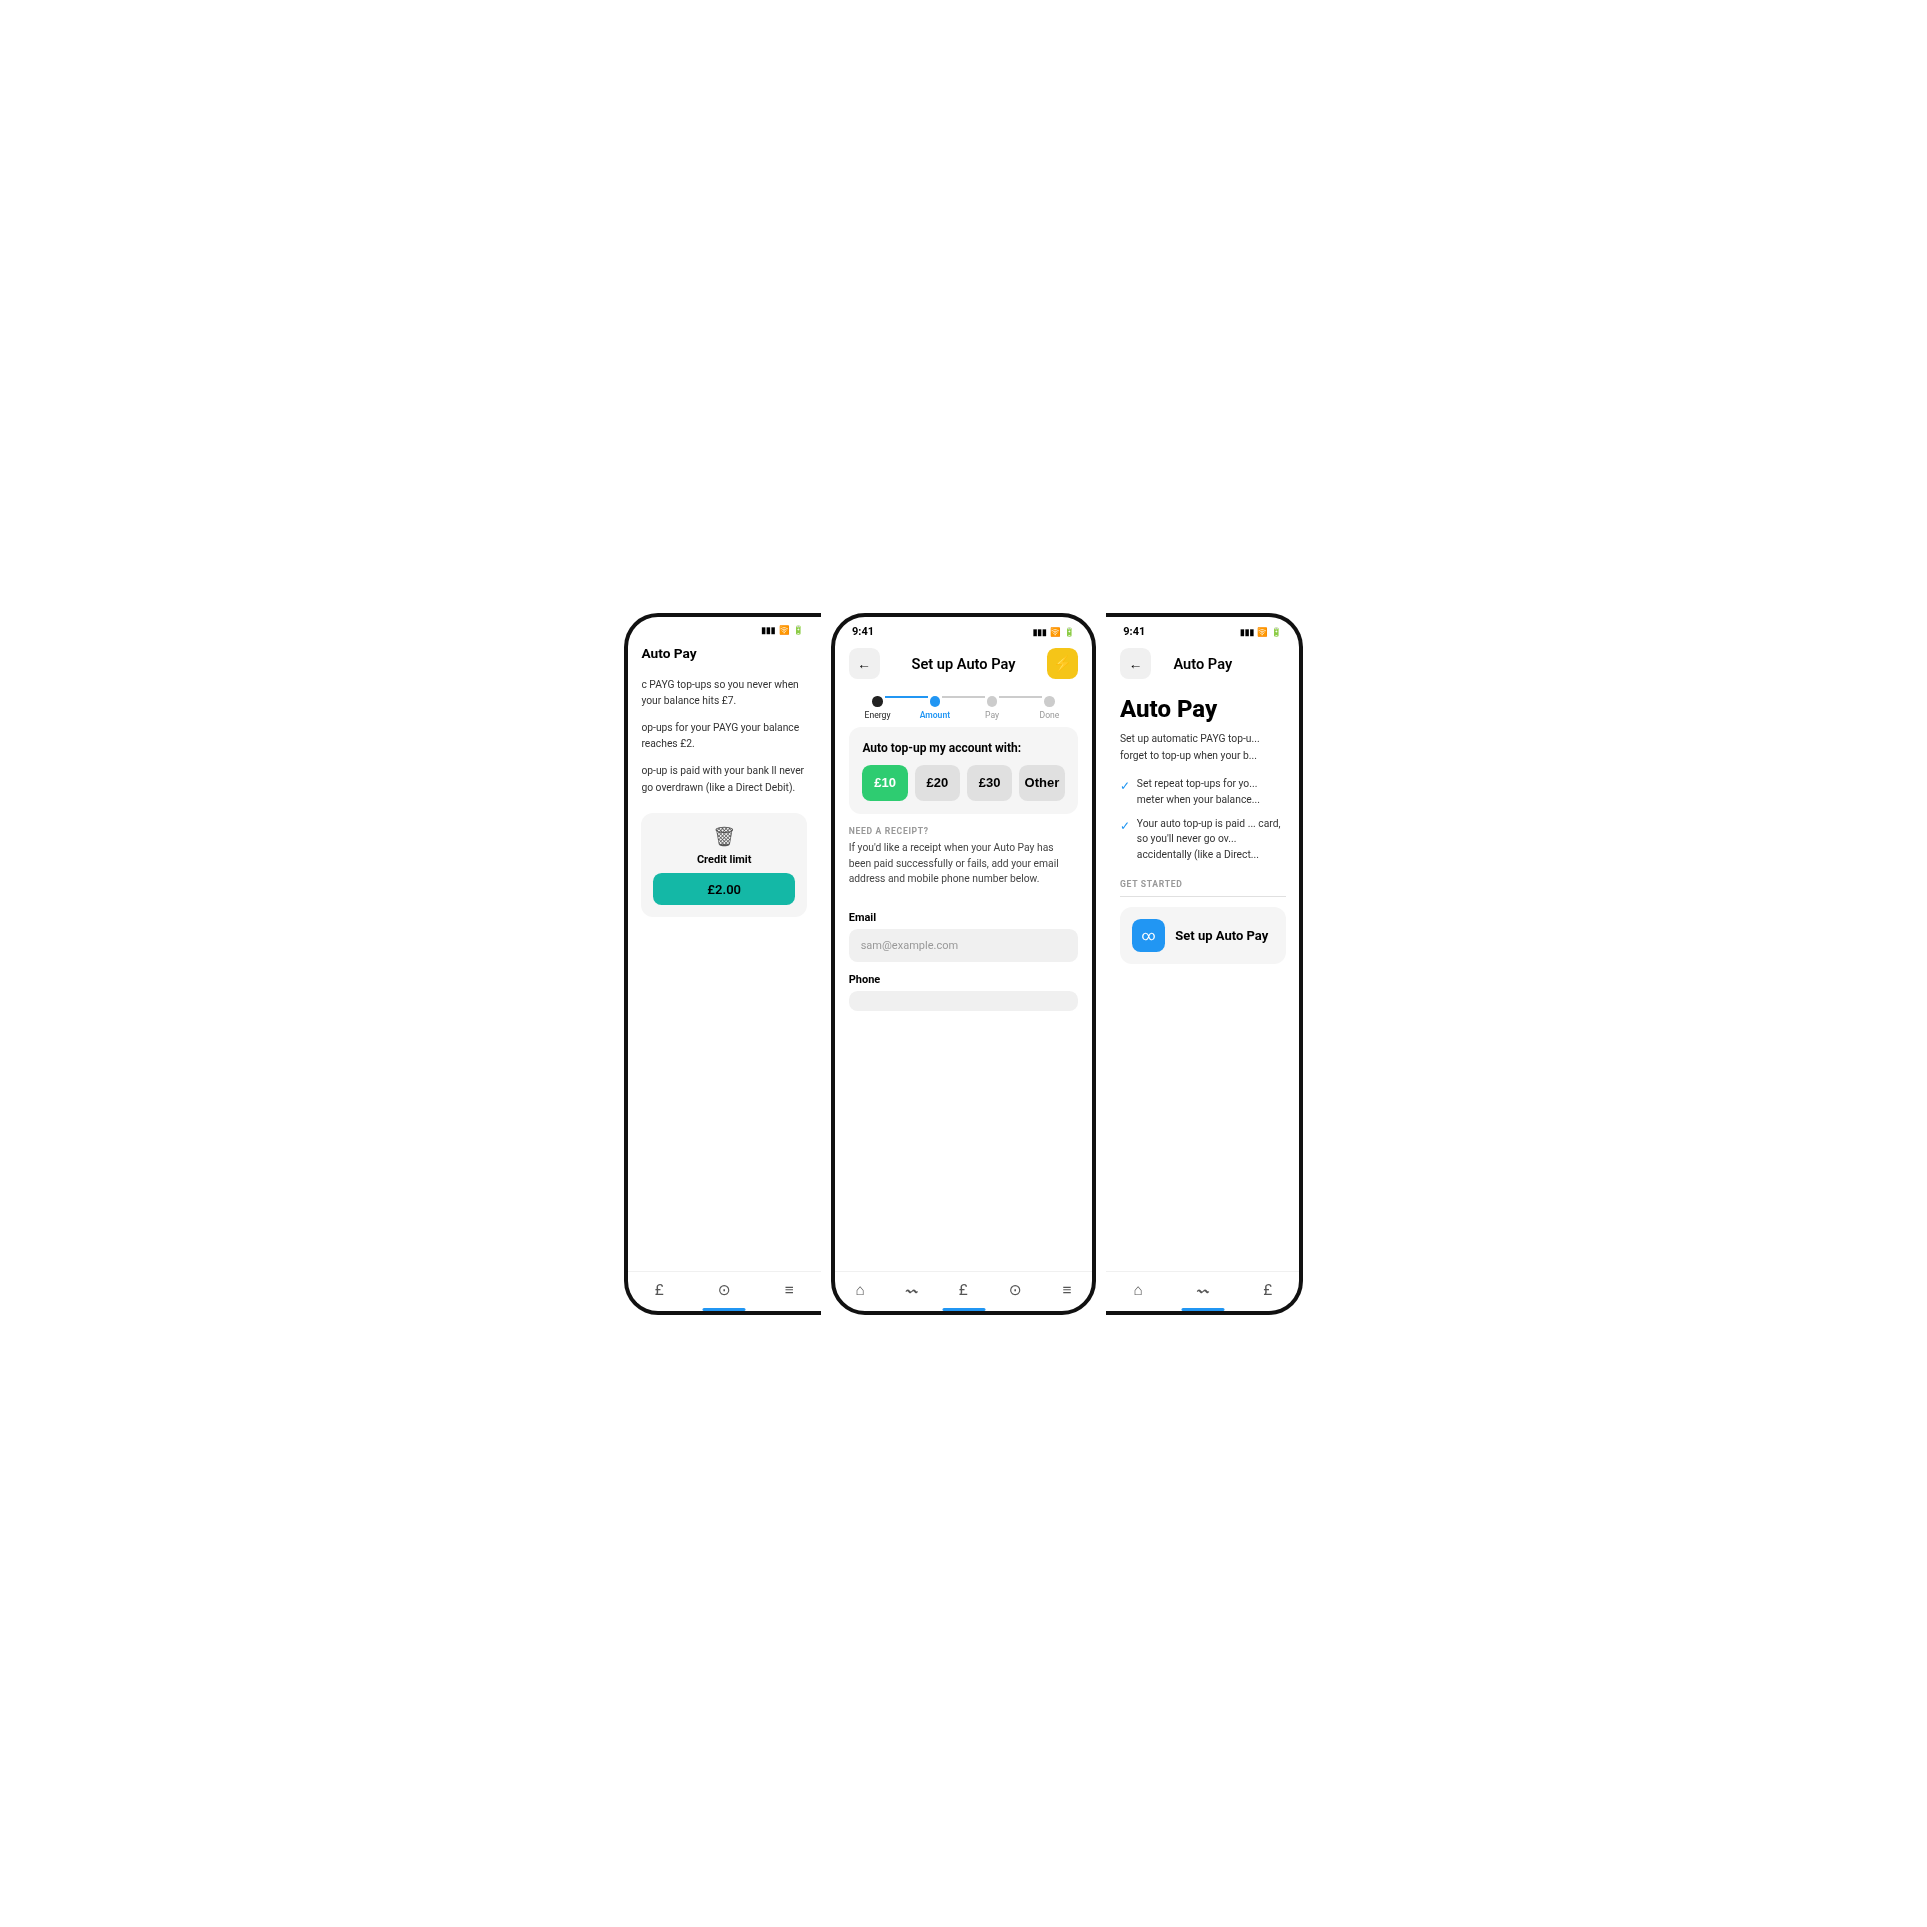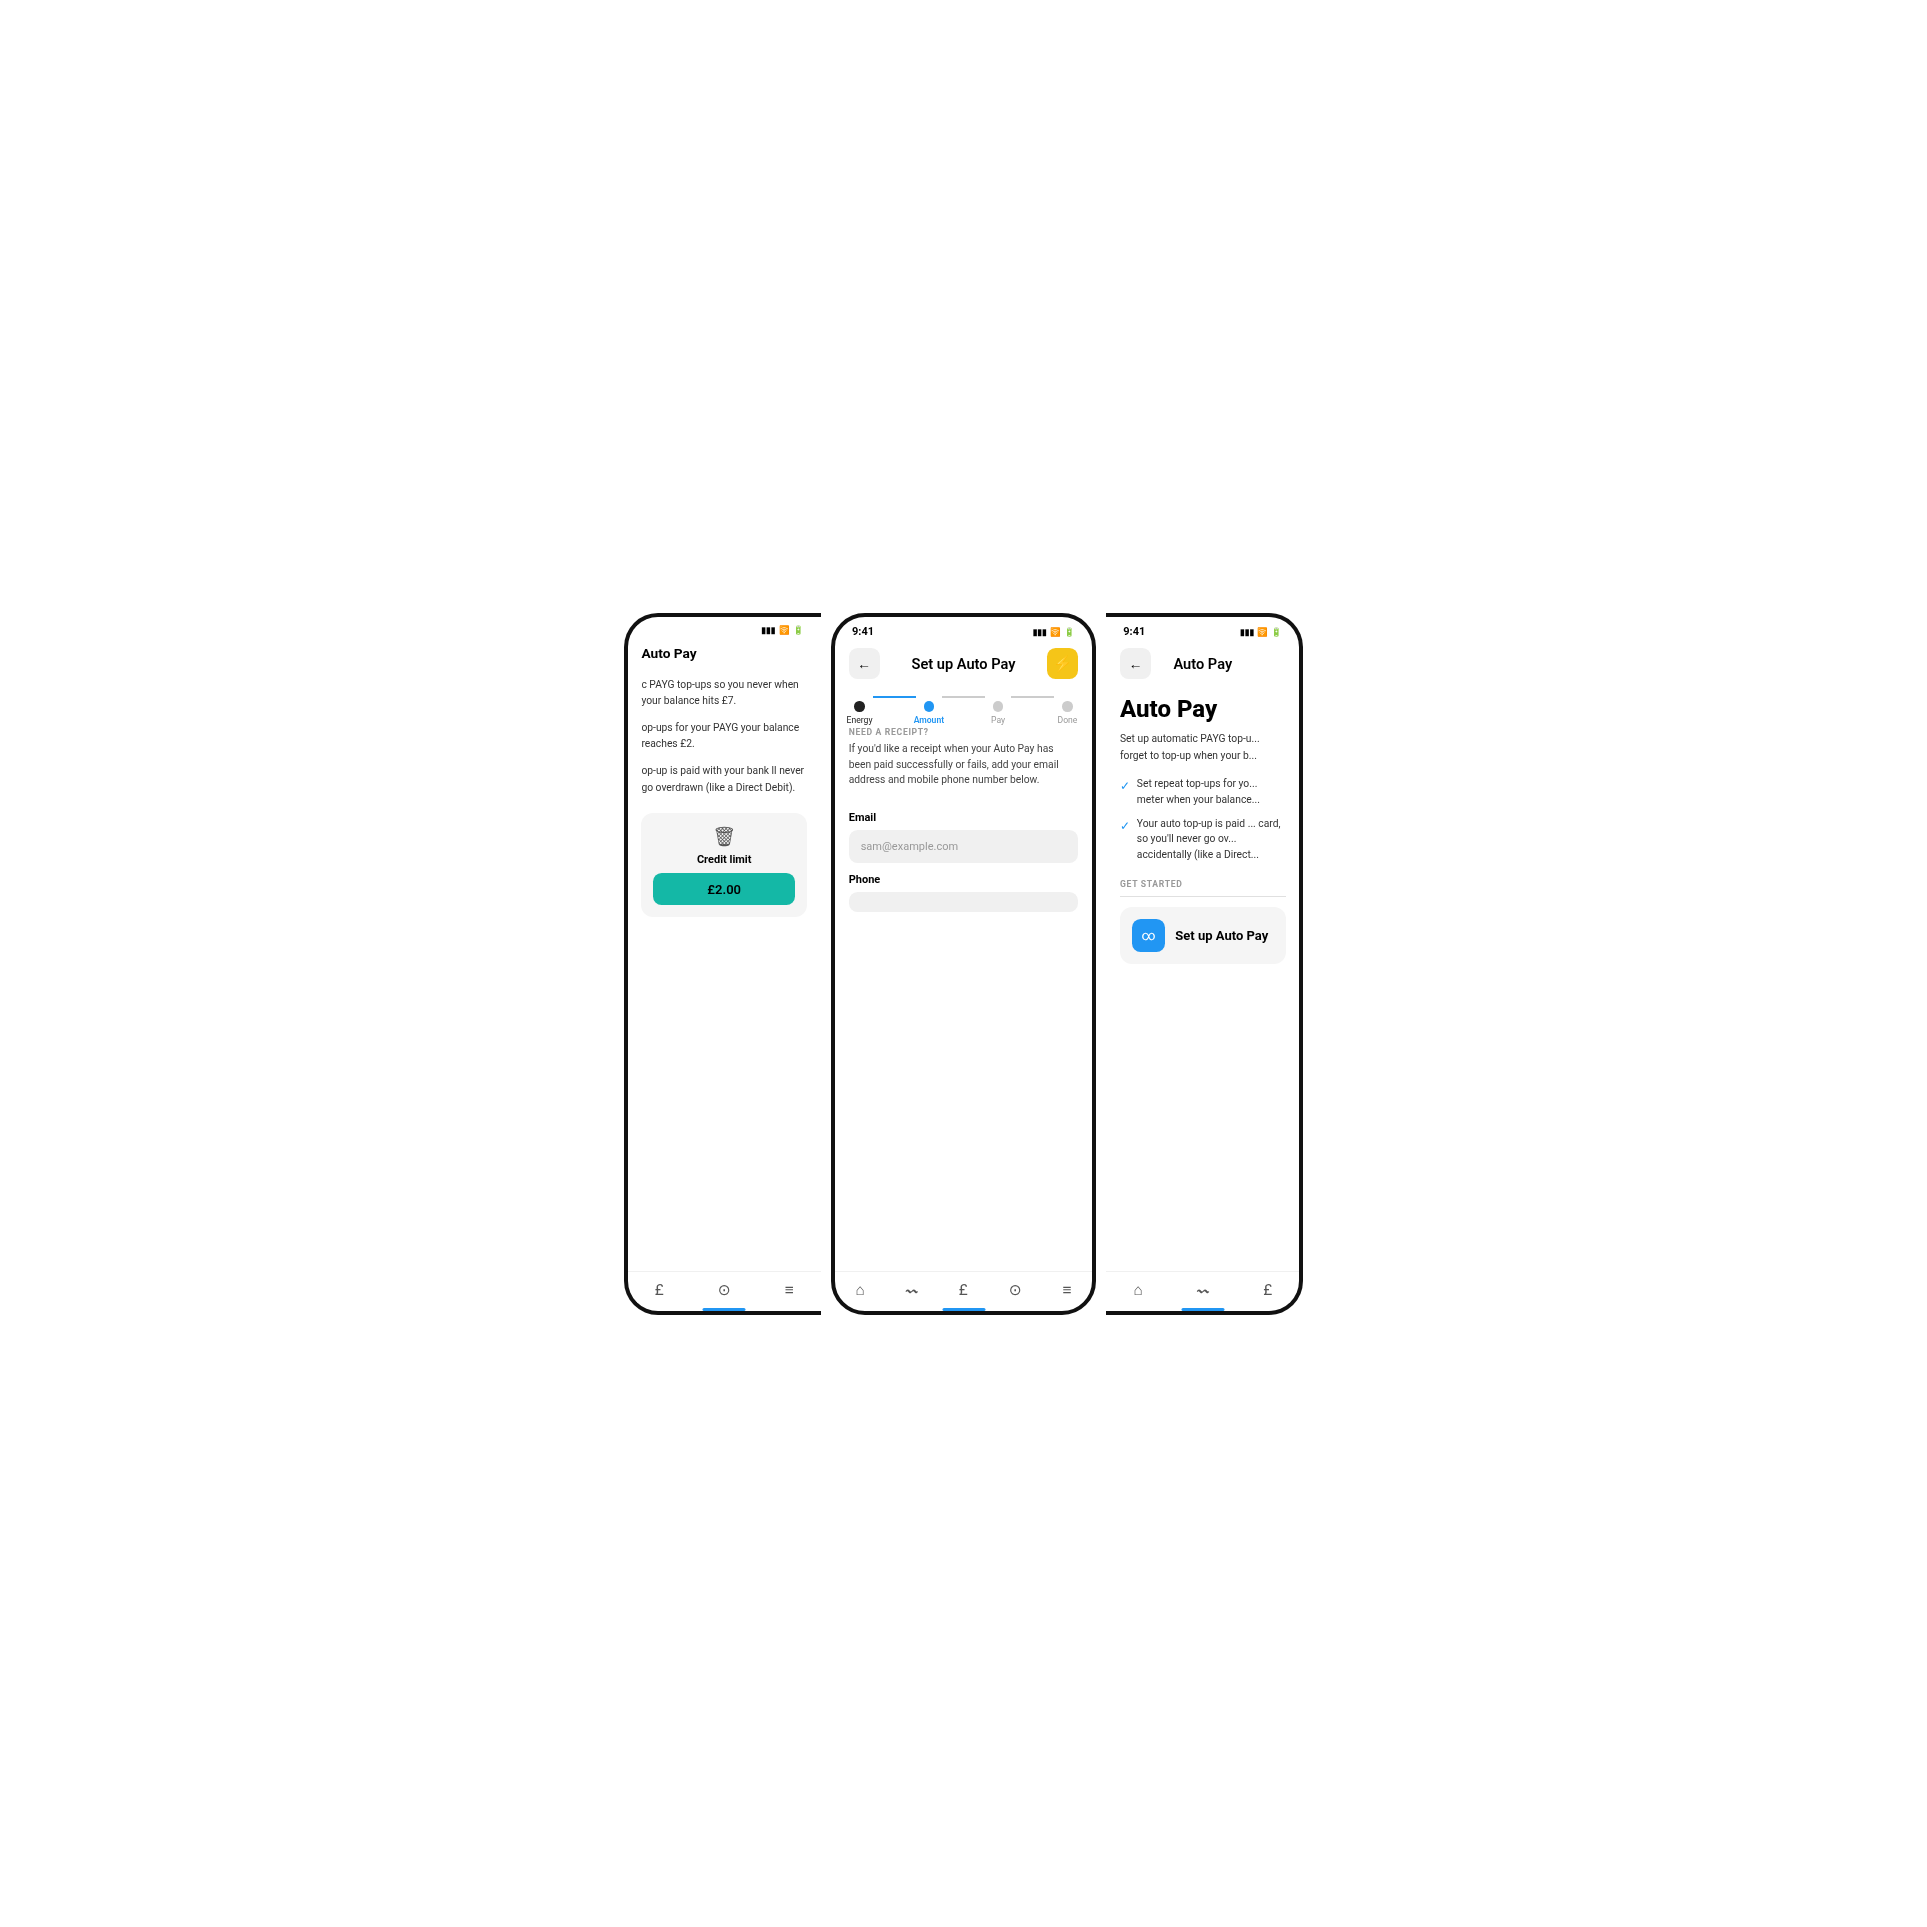--- a/index.html
+++ b/index.html
@@ -78,24 +78,24 @@
       width: 31px; height: 31px;
       background: #f5c518;
       border-radius: 8.6px;
       display: flex; align-items: center; justify-content: center;
       font-size: 15.4px;
     }
 
     
     .stepper {
       display: flex;
-      align-items: flex-end;
+      align-items: flex-start;
       justify-content: center;
       padding: 10.3px 17px 6.8px;
-      gap: 8px;
+      gap: 2px;
     }
     .step-item {
       display: flex;
       flex-direction: column;
       align-items: center;
       gap: 3.4px;
       position: relative;
     }
     .step-dot {
       width: 10.3px; height: 10.3px;
@@ -415,20 +415,29 @@
       </div>
       <div class="step-line"></div>
       <div class="step-item">
         <div class="step-dot inactive"></div>
         <span class="step-label">Done</span>
       </div>
     </div>
 
     <div class="content">
 
+      <div class="card">
+        <div class="card-title">Auto top-up my account with:</div>
+        <div class="amount-options">
+          <button class="amount-btn selected">£10</button>
+          <button class="amount-btn">£20</button>
+          <button class="amount-btn">£30</button>
+          <button class="amount-btn">Other</button>
+        </div>
+      </div>
 
 
       <div class="section-label">NEED A RECEIPT?</div>
       <div class="section-desc">If you'd like a receipt when your Auto Pay has been paid successfully or fails, add your email address and mobile phone number below.</div>
 
       <div class="field-label">Email</div>
       <div class="field-input">
         <span>sam@example.com</span>
       </div>
 

